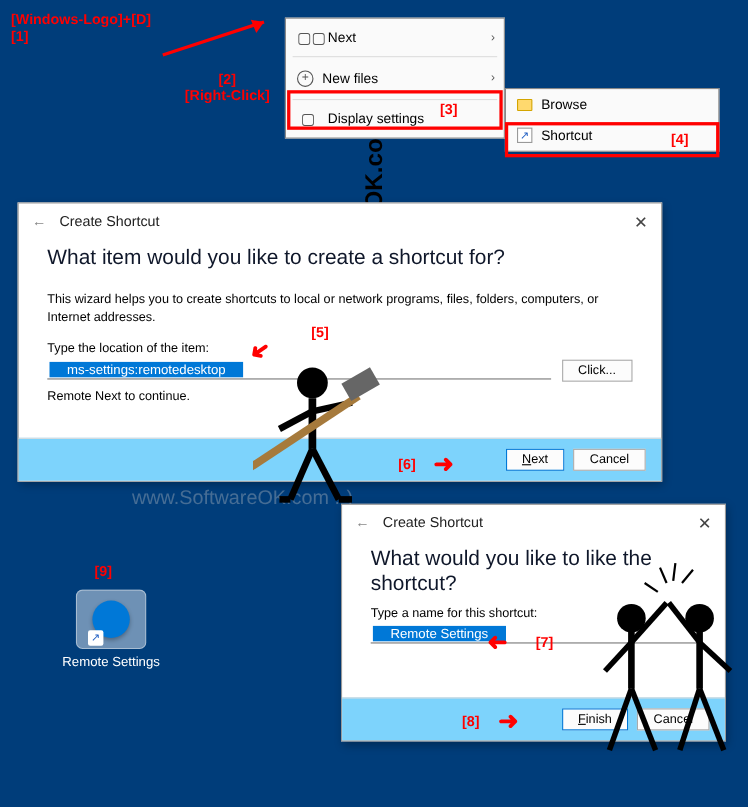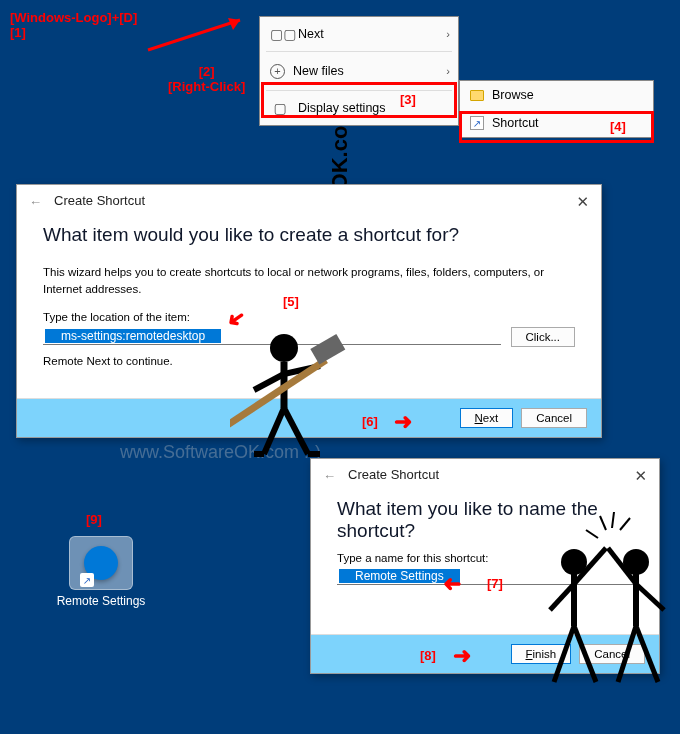--- a/index.html
+++ b/index.html
@@ -145,21 +145,21 @@
 <div class="arrow-r" style="left:227px; top:306px; transform: rotate(145deg)">➜</div>
 <div class="ann" style="left:362px; top:414px">[6]</div>
 <div class="arrow-r" style="left:394px; top:409px">➜</div>
 
 <div class="dlg dlg2">
   <div class="dlg-head">
     <span class="dlg-back">←</span>
     <span class="dlg-title-sm">Create Shortcut</span>
     <span class="dlg-close">✕</span>
   </div>
-  <div class="dlg-q">What item you like to name the shortcut?</div>
+  <div class="dlg-q">What would you like to like the shortcut?</div>
   <div class="dlg-lb">Type a name for this shortcut:</div>
   <div class="inp-row">
     <span class="inp"><span class="sel">Remote Settings</span></span>
   </div>
   <div class="dlg-btns">
     <button class="btn btn-def"><u class="hot">F</u>inish</button>
     <button class="btn">Cancel</button>
   </div>
 </div>
 <div class="arrow-r" style="left:443px; top:571px; transform: scaleX(-1);">➜</div>

